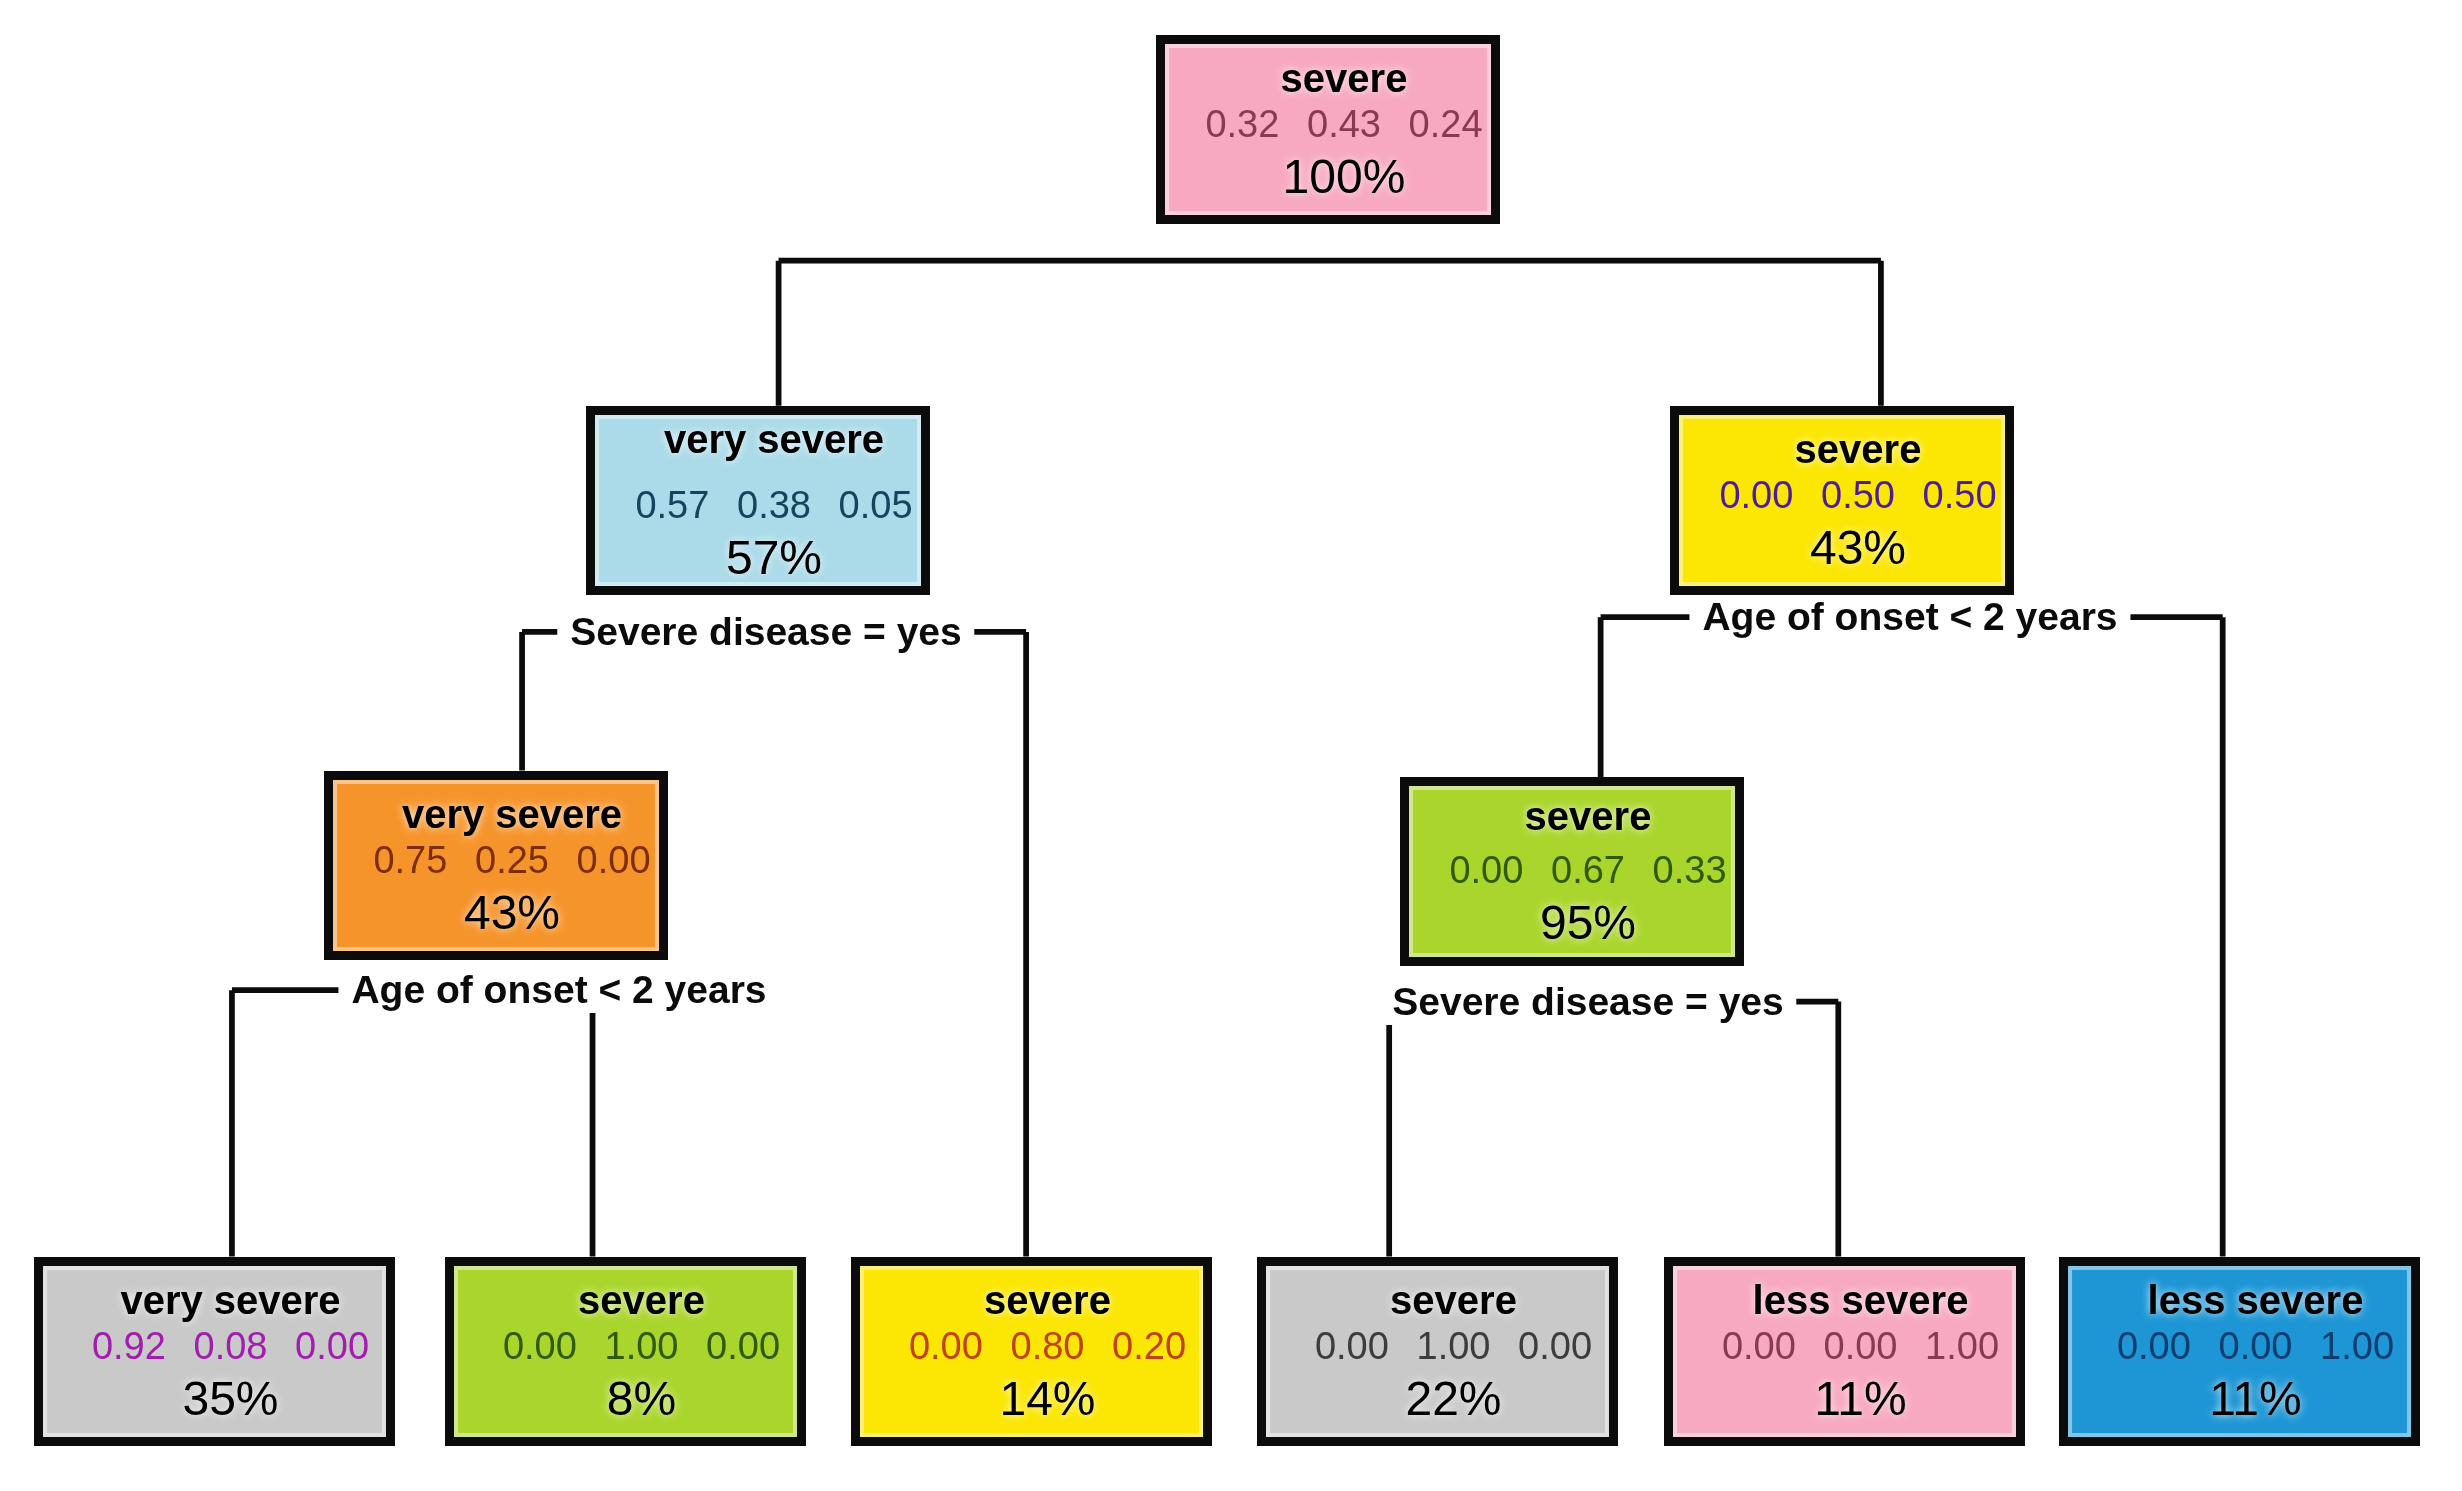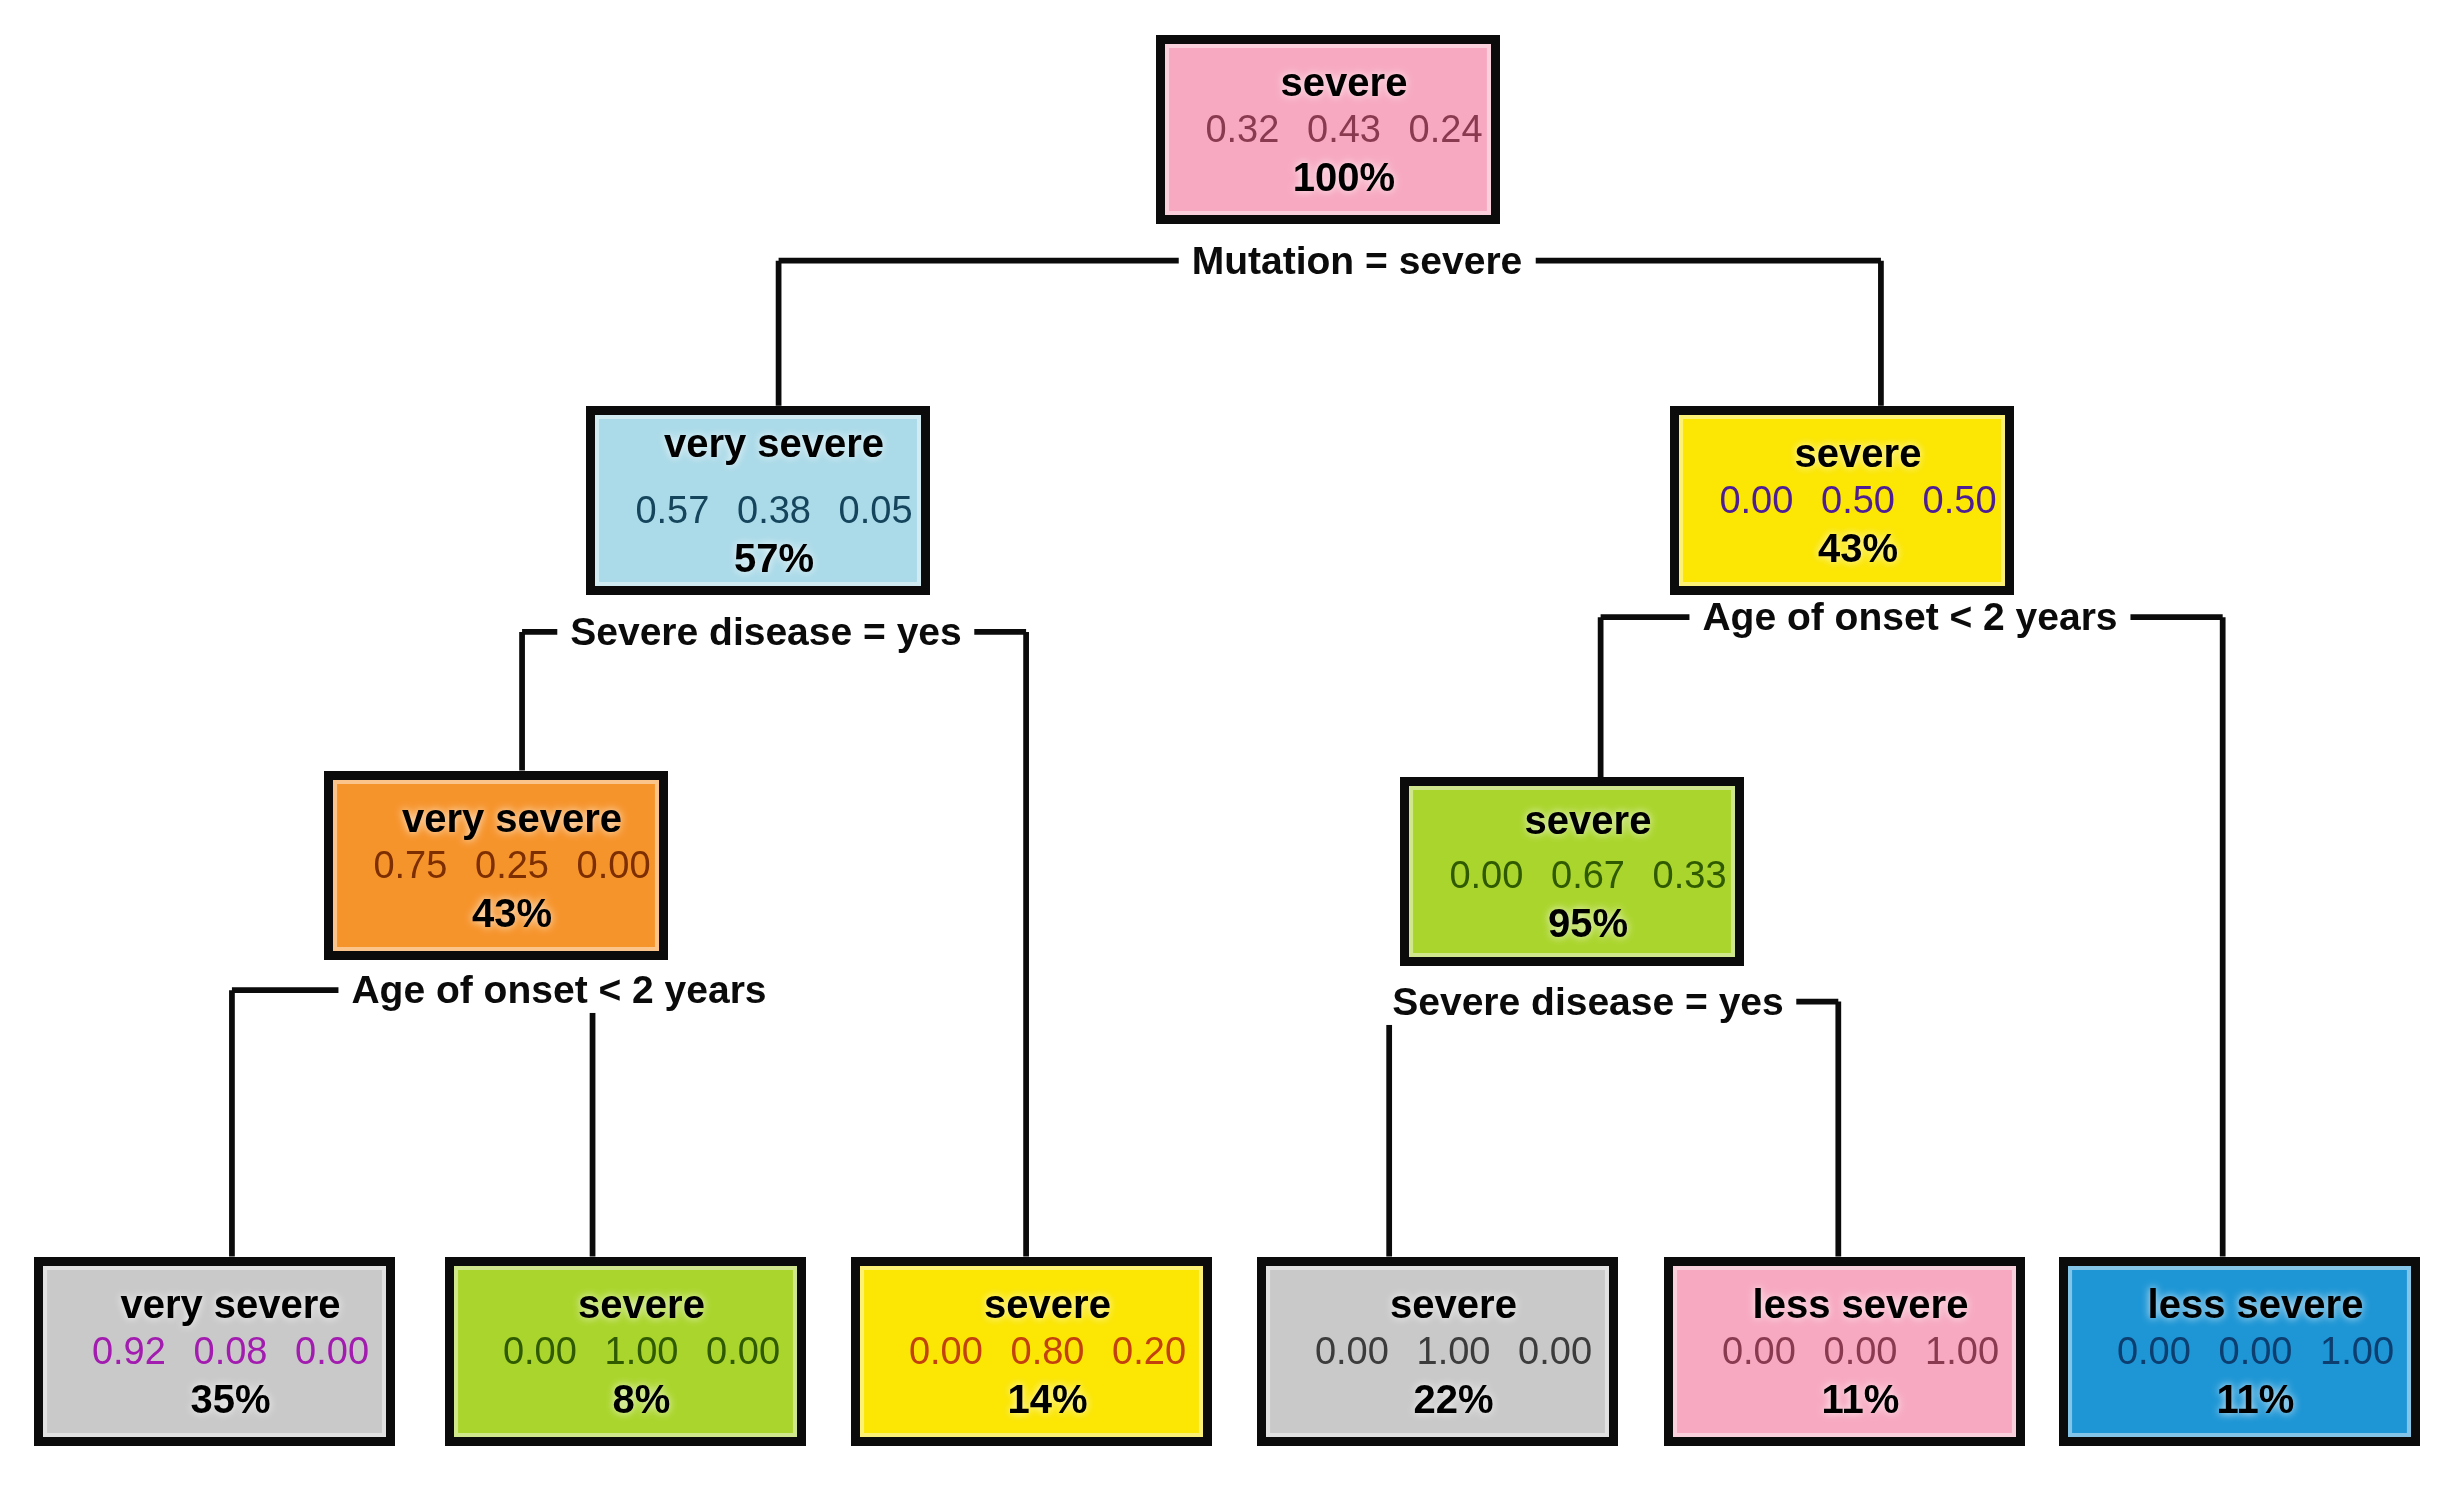--- a/index.html
+++ b/index.html
@@ -43,22 +43,22 @@
     white-space: nowrap;
   }
   .node .probs {
     font-size: 38px;
     font-weight: normal;
     line-height: 1.05;
     word-spacing: 0.45em;
     white-space: nowrap;
   }
   .node .pct {
-    font-size: 40px;
-    font-weight: bold;
+    font-size: 48px;
+    font-weight: normal;
     color: #000000;
     line-height: 1.05;
     text-shadow: 0 0 8.2px rgba(255,255,255,0.9);
     white-space: nowrap;
   }
   .split-label {
     position: absolute;
     transform: translate(-50%, -50%);
     background: #ffffff;
     padding: 1.6px 13px;
@@ -75,21 +75,20 @@
 <div class="canvas">
 
   <svg class="connectors" viewBox="0 0 3004 1819" aria-hidden="true">
     <path d="M 950 318 H 2295 M 950 318 V 495 M 2295 318 V 495"></path>
     <path d="M 637 771 H 1252 M 637 771 V 940 M 1252 771 V 1533"></path>
     <path d="M 1953 753 H 2712 M 1953 753 V 948 M 2712 753 V 1533"></path>
     <path d="M 283 1208 H 723 M 283 1208 V 1533 M 723 1208 V 1533"></path>
     <path d="M 1695 1222 H 2243 M 1695 1222 V 1533 M 2243 1222 V 1533"></path>
   </svg>
 
-  <div class="split-label" style="left:1357px; top:261px;">Mutation = severe</div>
   <div class="split-label" style="left:766px;  top:632px;">Severe disease = yes</div>
   <div class="split-label" style="left:1910px; top:617px;">Age of onset &lt; 2 years</div>
   <div class="split-label" style="left:559px;  top:990px;">Age of onset &lt; 2 years</div>
   <div class="split-label" style="left:1588px; top:1002px;">Severe disease = yes</div>
 
   <div class="node" style="left: 1156px; top: 35px; width: 344px; height: 189px; background-color: rgb(247, 169, 193);">
     <span class="cls">severe</span>
     <span class="probs" style="color: rgb(138, 58, 80);">0.32 0.43 0.24</span>
     <span class="pct">100%</span>
   </div>

